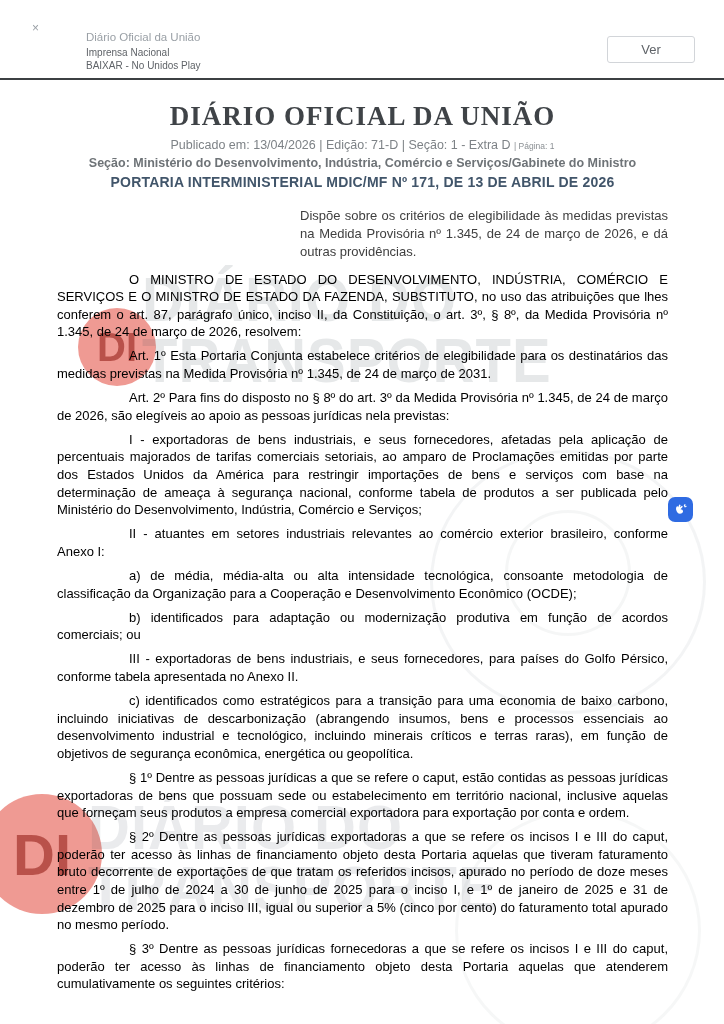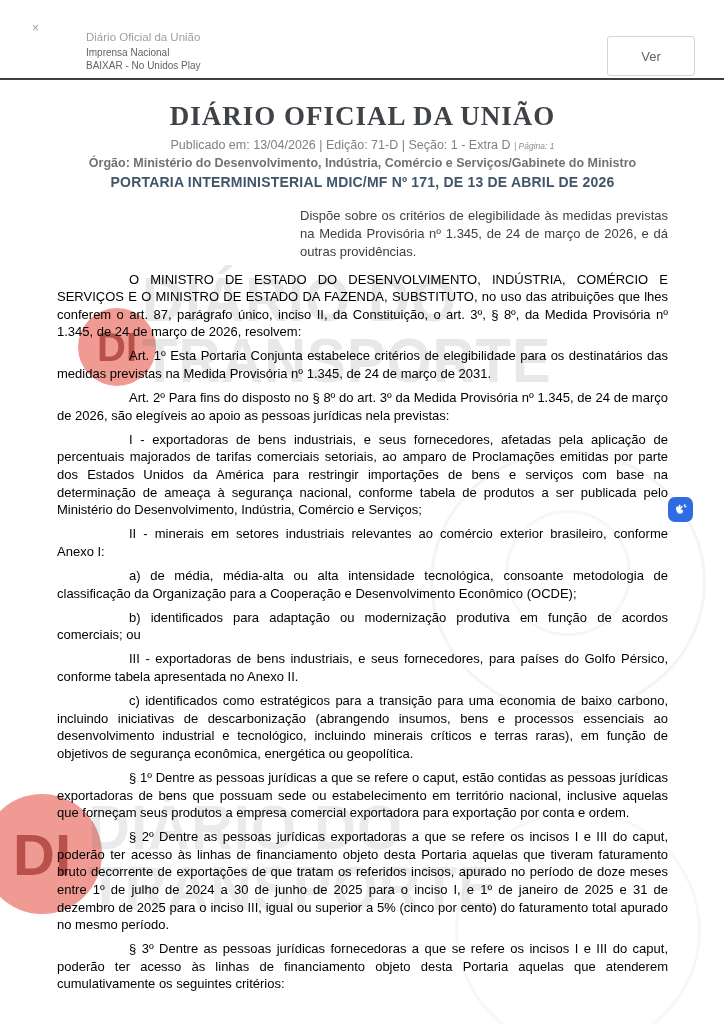--- a/index.html
+++ b/index.html
@@ -12,33 +12,33 @@
     position:absolute;top:0;left:0;width:724px;height:80px;background:#ffffff;
     border-bottom:2px solid #3c4043;box-sizing:border-box;
   }
   .close{
     position:absolute;left:32px;top:22px;font-size:12px;color:#9aa0a6;cursor:pointer;line-height:1;
   }
   .app-info{position:absolute;left:86px;top:31px;}
   .app-title{font-size:11.5px;color:#9aa0a6;margin-bottom:4px;}
   .app-sub{font-size:10px;color:#5f6368;font-weight:400;line-height:12.5px;}
   .ver-btn{
-    position:absolute;right:29px;top:36px;width:88px;height:40px;background:#ffffff;
+    position:absolute;right:29px;top:36px;width:88px;height:27px;background:#ffffff;
     border:1px solid #d2d5d9;border-radius:3px;font-size:13px;color:#5f6368;
     font-family:"Liberation Sans", sans-serif;cursor:pointer;
   }
   
   .page{position:relative;width:724px;height:944px;overflow:hidden;background:#ffffff;}
   .content{position:relative;z-index:2;padding:21px 56px 0 57px;}
   .doc-title{
     margin:0;text-align:center;font-family:"Liberation Serif", serif;font-weight:700;
     font-size:27px;letter-spacing:1px;color:#3f4347;
   }
   .meta{margin-top:6px;text-align:center;font-size:12.5px;color:#7d8286;}
-  .meta-small{font-size:8.5px;color:#8a8f93;font-style:italic;}
+  .meta-small{font-size:8.5px;color:#8a8f93;}
   .organ{margin-top:4px;text-align:center;font-size:12.5px;font-weight:700;color:#6e7377;}
   .act-title{
     margin:4px 0 0 0;text-align:center;font-size:14px;font-weight:700;
     color:#41556a;letter-spacing:0.2px;
   }
   .summary{
     width:368px;margin:17px 0 0 auto;text-align:justify;
     font-size:13px;line-height:18.2px;color:#404040;
   }
   #paragraphs{margin-top:9px;}
@@ -111,29 +111,29 @@
       <div class="wm-ring ring3"></div>
 
     </div>
 
     <div class="content">
       <h1 class="doc-title">DIÁRIO OFICIAL DA UNIÃO</h1>
       <div class="meta">
         <span>Publicado em: 13/04/2026 | Edição: 71-D | Seção: 1 - Extra D</span>
         <span class="meta-small">| Página: 1</span>
       </div>
-      <div class="organ">Órgão: Ministério do Desenvolvimento, Indústria, Comércio e Serviços/Gabinete do Ministro</div>
+      <div class="organ">Seção: Ministério do Desenvolvimento, Indústria, Comércio e Serviços/Gabinete do Ministro</div>
       <h2 class="act-title">PORTARIA INTERMINISTERIAL MDIC/MF Nº 171, DE 13 DE ABRIL DE 2026</h2>
       <p class="summary">Dispõe sobre os critérios de elegibilidade às medidas previstas na Medida Provisória nº 1.345, de 24 de março de 2026, e dá outras providências.</p>
       <div id="paragraphs">
           <p class="body-p">O MINISTRO DE ESTADO DO DESENVOLVIMENTO, INDÚSTRIA, COMÉRCIO E SERVIÇOS E O MINISTRO DE ESTADO DA FAZENDA, SUBSTITUTO, no uso das atribuições que lhes conferem o art. 87, parágrafo único, inciso II, da Constituição, o art. 3º, § 8º, da Medida Provisória nº 1.345, de 24 de março de 2026, resolvem:</p>
           <p class="body-p">Art. 1º Esta Portaria Conjunta estabelece critérios de elegibilidade para os destinatários das medidas previstas na Medida Provisória nº 1.345, de 24 de março de 2031.</p>
           <p class="body-p">Art. 2º Para fins do disposto no § 8º do art. 3º da Medida Provisória nº 1.345, de 24 de março de 2026, são elegíveis ao apoio as pessoas jurídicas nela previstas:</p>
           <p class="body-p">I - exportadoras de bens industriais, e seus fornecedores, afetadas pela aplicação de percentuais majorados de tarifas comerciais setoriais, ao amparo de Proclamações emitidas por parte dos Estados Unidos da América para restringir importações de bens e serviços com base na determinação de ameaça à segurança nacional, conforme tabela de produtos a ser publicada pelo Ministério do Desenvolvimento, Indústria, Comércio e Serviços;</p>
-          <p class="body-p">II - minerais em setores industriais relevantes ao comércio exterior brasileiro, conforme Anexo I:</p>
+          <p class="body-p">II - atuantes em setores industriais relevantes ao comércio exterior brasileiro, conforme Anexo I:</p>
           <p class="body-p">a) de média, média-alta ou alta intensidade tecnológica, consoante metodologia de classificação da Organização para a Cooperação e Desenvolvimento Econômico (OCDE);</p>
           <p class="body-p">b) identificados para adaptação ou modernização produtiva em função de acordos comerciais; ou</p>
           <p class="body-p">III - exportadoras de bens industriais, e seus fornecedores, para países do Golfo Pérsico, conforme tabela apresentada no Anexo II.</p>
           <p class="body-p">c) identificados como estratégicos para a transição para uma economia de baixo carbono, incluindo iniciativas de descarbonização (abrangendo insumos, bens e processos essenciais ao desenvolvimento industrial e tecnológico, incluindo minerais críticos e terras raras), em função de objetivos de segurança econômica, energética ou geopolítica.</p>
           <p class="body-p">§ 1º Dentre as pessoas jurídicas a que se refere o caput, estão contidas as pessoas jurídicas exportadoras de bens que possuam sede ou estabelecimento em território nacional, inclusive aquelas que forneçam seus produtos a empresa comercial exportadora para exportação por conta e ordem.</p>
           <p class="body-p">§ 2º Dentre as pessoas jurídicas exportadoras a que se refere os incisos I e III do caput, poderão ter acesso às linhas de financiamento objeto desta Portaria aquelas que tiveram faturamento bruto decorrente de exportações de que tratam os referidos incisos, apurado no período de doze meses entre 1º de julho de 2024 a 30 de junho de 2025 para o inciso I, e 1º de janeiro de 2025 e 31 de dezembro de 2025 para o inciso III, igual ou superior a 5% (cinco por cento) do faturamento total apurado no mesmo período.</p>
           <p class="body-p">§ 3º Dentre as pessoas jurídicas fornecedoras a que se refere os incisos I e III do caput, poderão ter acesso às linhas de financiamento objeto desta Portaria aquelas que atenderem cumulativamente os seguintes critérios:</p>
         </div>
     </div>
   </main>

